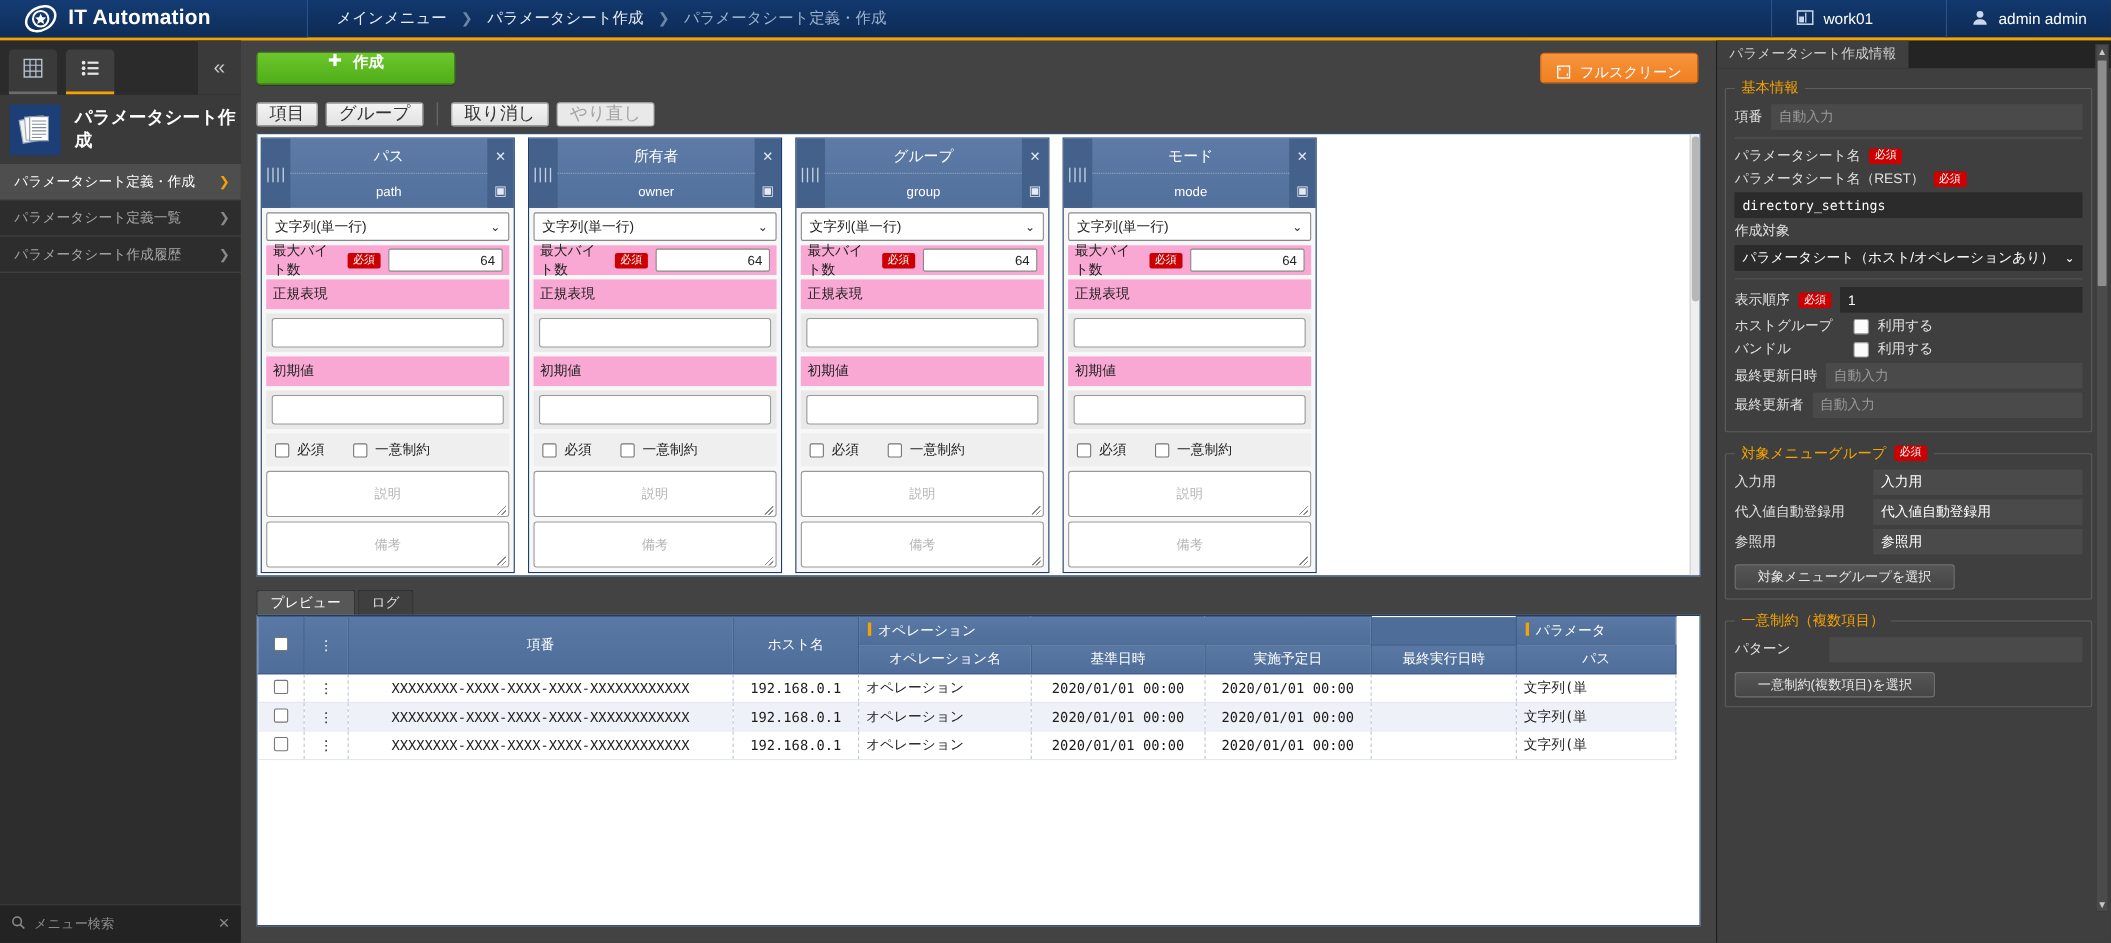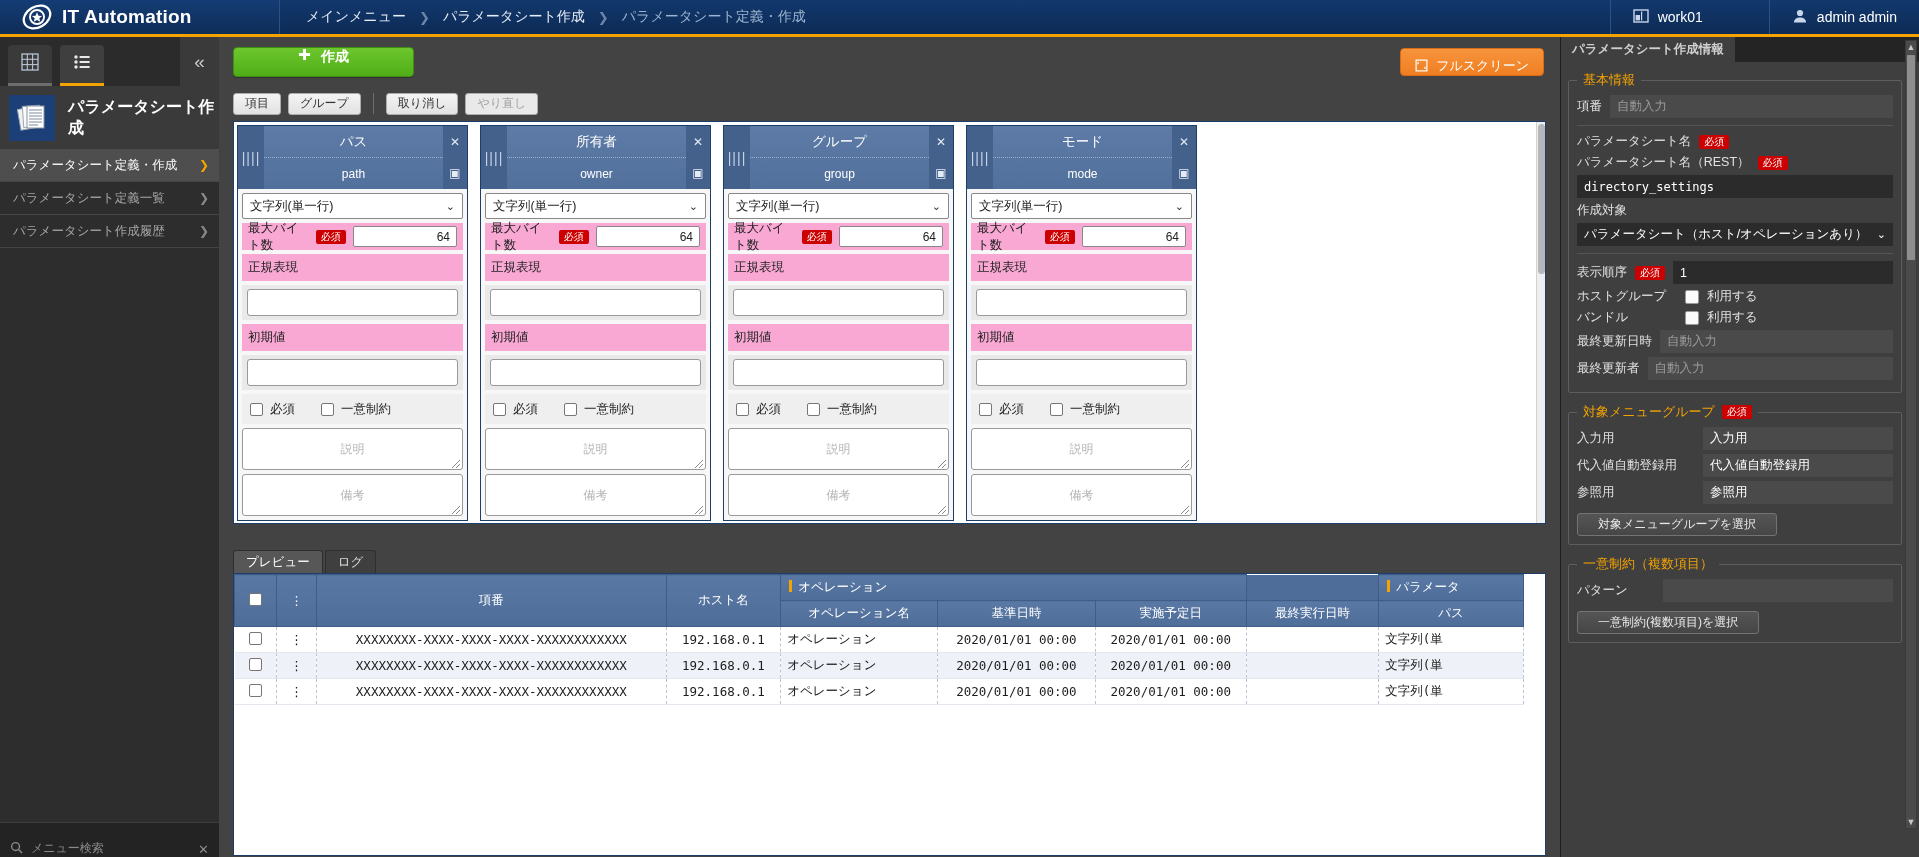--- a/index.html
+++ b/index.html
@@ -87,21 +87,21 @@
     font-size: 12.5px; color: #a6a6a6;
     border-bottom: 1px solid #444;
     position: relative;
   }
   .sb-item.active { background: #4e4e4e; color: #ffffff; }
   .sb-item .chev { position: absolute; right: 10px; color: #f5a300; font-size: 12px; }
   .sb-item:not(.active) .chev { color: #8a8a8a; }
   #sb-search {
     position: absolute; bottom: 0; left: 0; width: 219px; height: 35px;
     background: #232323;
-    display: flex; align-items: flex-end; gap: 8px;
+    display: flex; align-items: center; gap: 8px;
     padding: 0 10px;
     border-top: 1px solid #3d3d3d;
   }
   #sb-search .s-text { flex: 1; font-size: 12px; color: #8a8a8a; }
   #sb-search .s-ico { color: #8a8a8a; font-size: 13px; }
 
   
   #main {
     position: absolute; top: 37px; left: 219px;
     width: 1341px; height: 820px;
@@ -128,21 +128,21 @@
     display: flex; align-items: flex-end; gap: 8px;
   }
   #sub-toolbar {
     height: 35px; display: flex; align-items: center; gap: 7px;
     padding-left: 14px;
   }
   .tb-btn {
     height: 22px; padding: 0 11px;
     background: linear-gradient(#f4f4f4, #e2e2e2);
     border: 1px solid #adadad; border-radius: 3px;
-    font-size: 12px; color: #333;
+    font-size: 16px; color: #333;
     display: flex; align-items: center;
   }
   .tb-btn.disabled { color: #a4a4a4; background: #e9e9e9; }
   .tb-sep { width: 1px; height: 21px; background: #6e6e6e; margin: 0 5px; }
 
   
   #canvas {
     position: relative; margin: 0 14px;
     height: 403px;
     background: #ffffff;
@@ -243,21 +243,21 @@
     background: #efefef; border-left: 1px solid #d2d2d2;
   }
   #canvas-scroll-v .thumb {
     position: absolute; top: 2px; left: 1px; width: 7px; height: 150px;
     background: #b7b7b7; border-radius: 4px;
   }
 
   
   #preview-tabs {
     display: flex; align-items: flex-end; gap: 2px;
-    height: 25px; padding-left: 14px; margin-top: 24px;
+    height: 25px; padding-left: 14px; margin-top: 10px;
   }
   .pv-tab {
     height: 23px; padding: 0 12px;
     background: #3f3f3f; color: #ddd; font-size: 12.5px;
     display: flex; align-items: center;
     border-radius: 3px 3px 0 0;
     border: 1px solid #2e2e2e; border-bottom: none;
   }
   .pv-tab.active { background: #575757; color: #fff; }
   #preview-panel {
@@ -289,21 +289,21 @@
   td.cbcell, th.cbcell { width: 35px; text-align: center; }
   td.dotcell, th.dotcell { width: 33px; text-align: center; color: #3c5a88; }
 
   
   #rightpanel {
     position: absolute; top: 37px; left: 1560px;
     width: 359px; height: 820px;
     background: #3f3f3f; color: #ddd;
     border-left: 1px solid #1d1d1d;
   }
-  #rp-tabs { display: flex; height: 25px; background: #242424; font-weight: bold; }
+  #rp-tabs { display: flex; height: 25px; background: #242424; }
   .rp-tab {
     padding: 0 11px; display: flex; align-items: center;
     font-size: 12.5px; color: #cfcfcf;
     background: #3f3f3f;
   }
   #rp-body { position: relative; height: 795px; overflow: hidden; padding: 3px 17px 0 7px; }
   fieldset.grp {
     border: 1px solid #5e5e5e; border-radius: 2px;
     margin: 6px 0 10px 0; padding: 2px 8px 8px 8px;
   }

